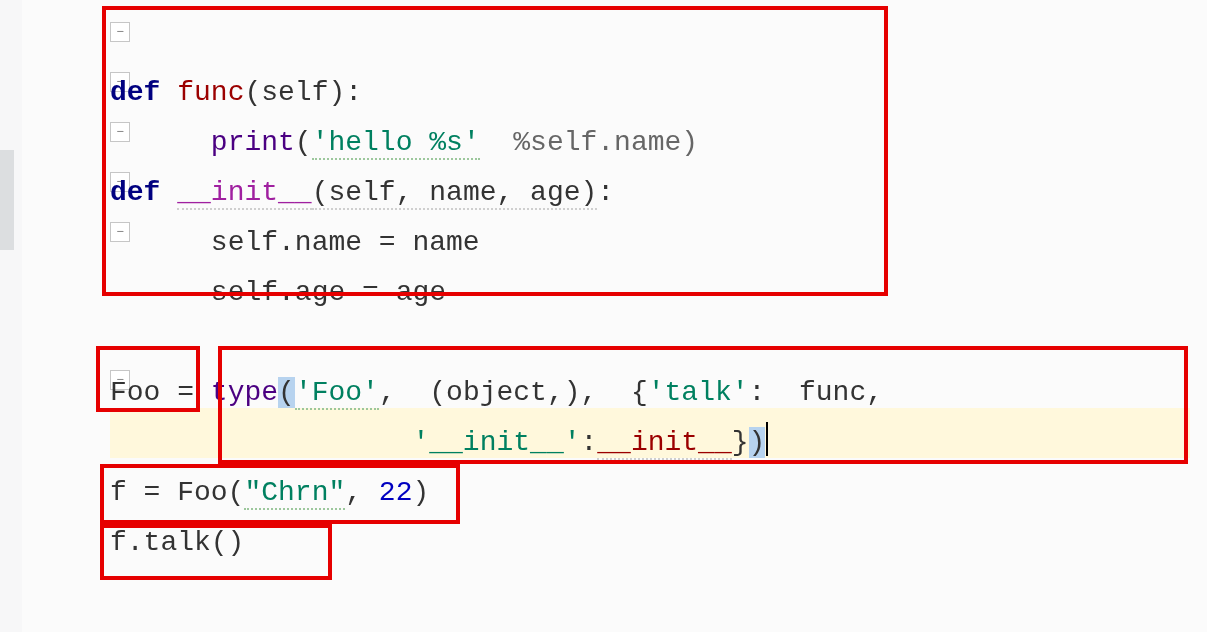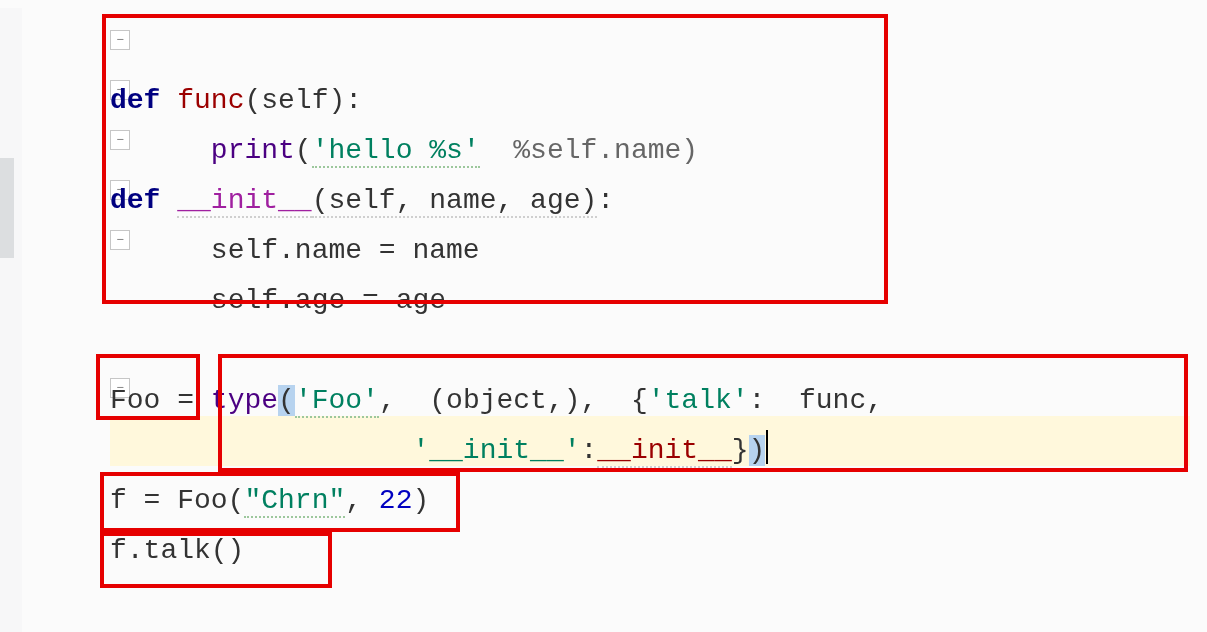--- a/index.html
+++ b/index.html
@@ -1,16 +1,16 @@
 <!DOCTYPE html>
 <html><head>
 <meta charset="utf-8">
 <style>
 html,body{margin:0;padding:0;width:1207px;height:632px;background:#fbfbfb;font-family:"Courier New",Consolas,monospace;overflow:hidden}
-.editor{position:absolute;left:0;top:8px;width:1207px;height:484px}
+.editor{position:absolute;left:0;top:0;width:1207px;height:484px}
 .gutter{position:absolute;left:0;top:0;width:22px;height:632px;background:#f7f7f8}
 .gstrip{position:absolute;left:0;top:150px;width:14px;height:100px;background:#dcdee0}
 .code{position:absolute;left:110px;top:18px;font-size:28px;line-height:50px;white-space:pre;color:#333}
 .kw{color:#000080;font-weight:bold}
 .fn{color:#9b0000}
 .dund{color:#a020a0}
 .str{color:#008060}
 .num{color:#0000c0}
 .bi{color:#4b0082}
 .hl{background:#b7d3ef}

